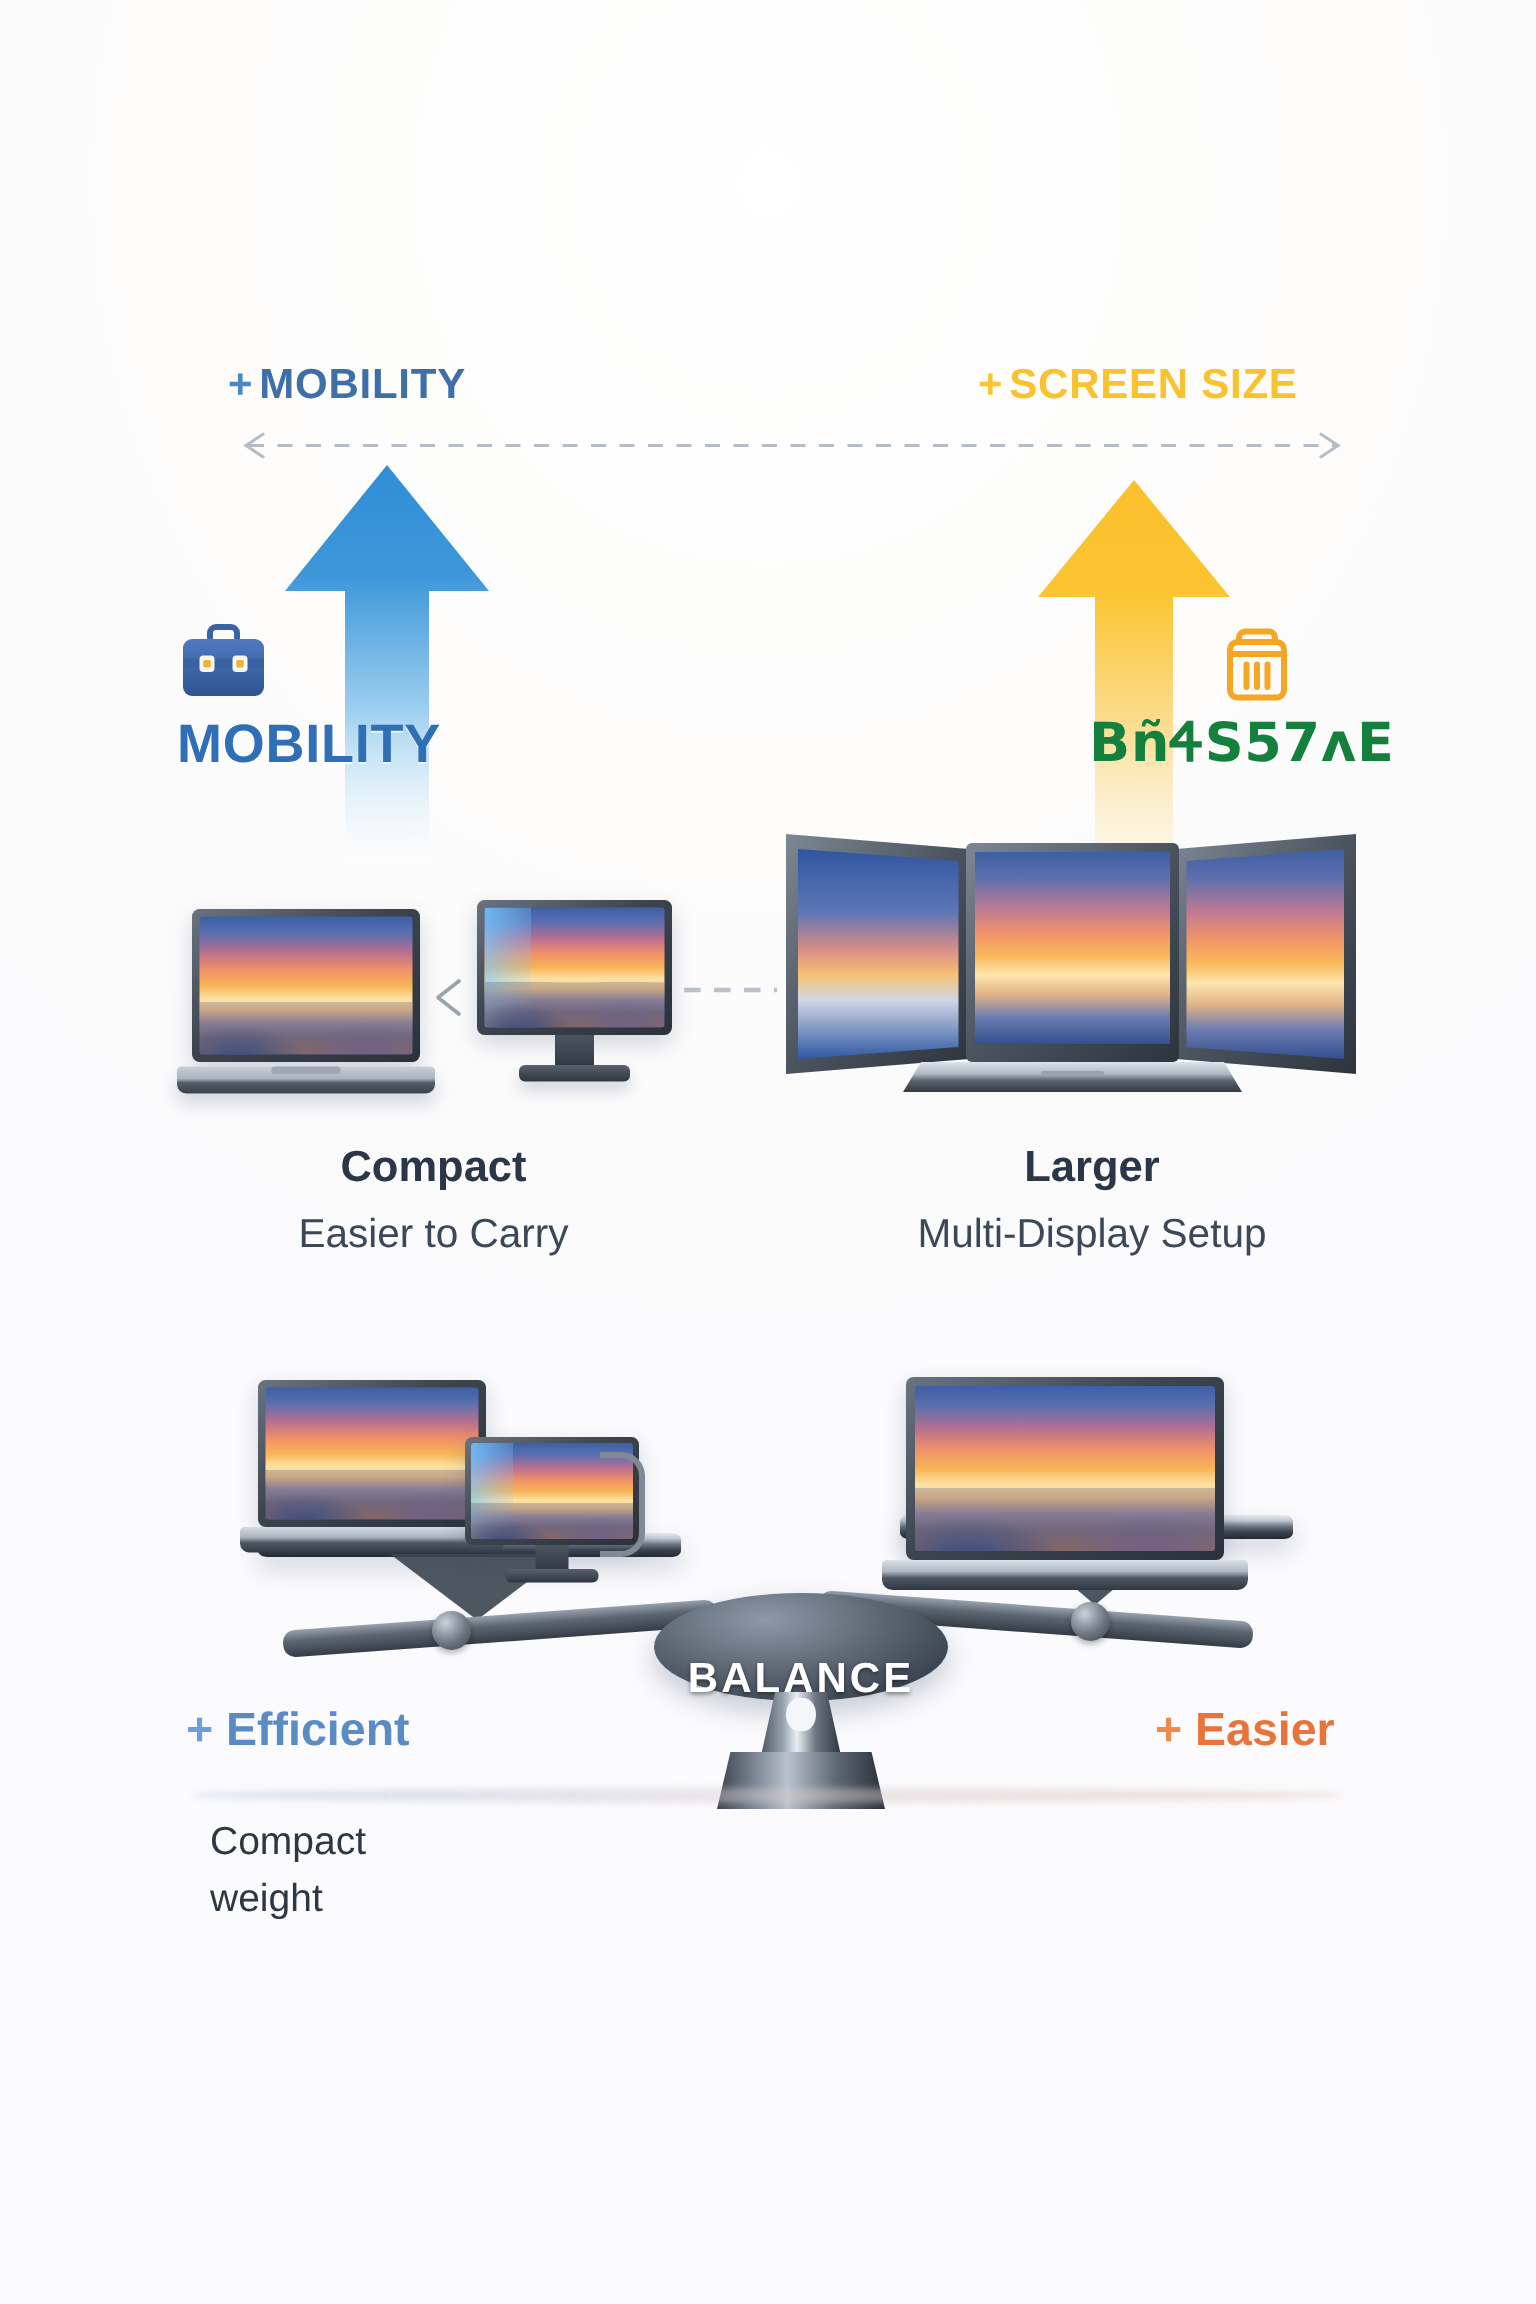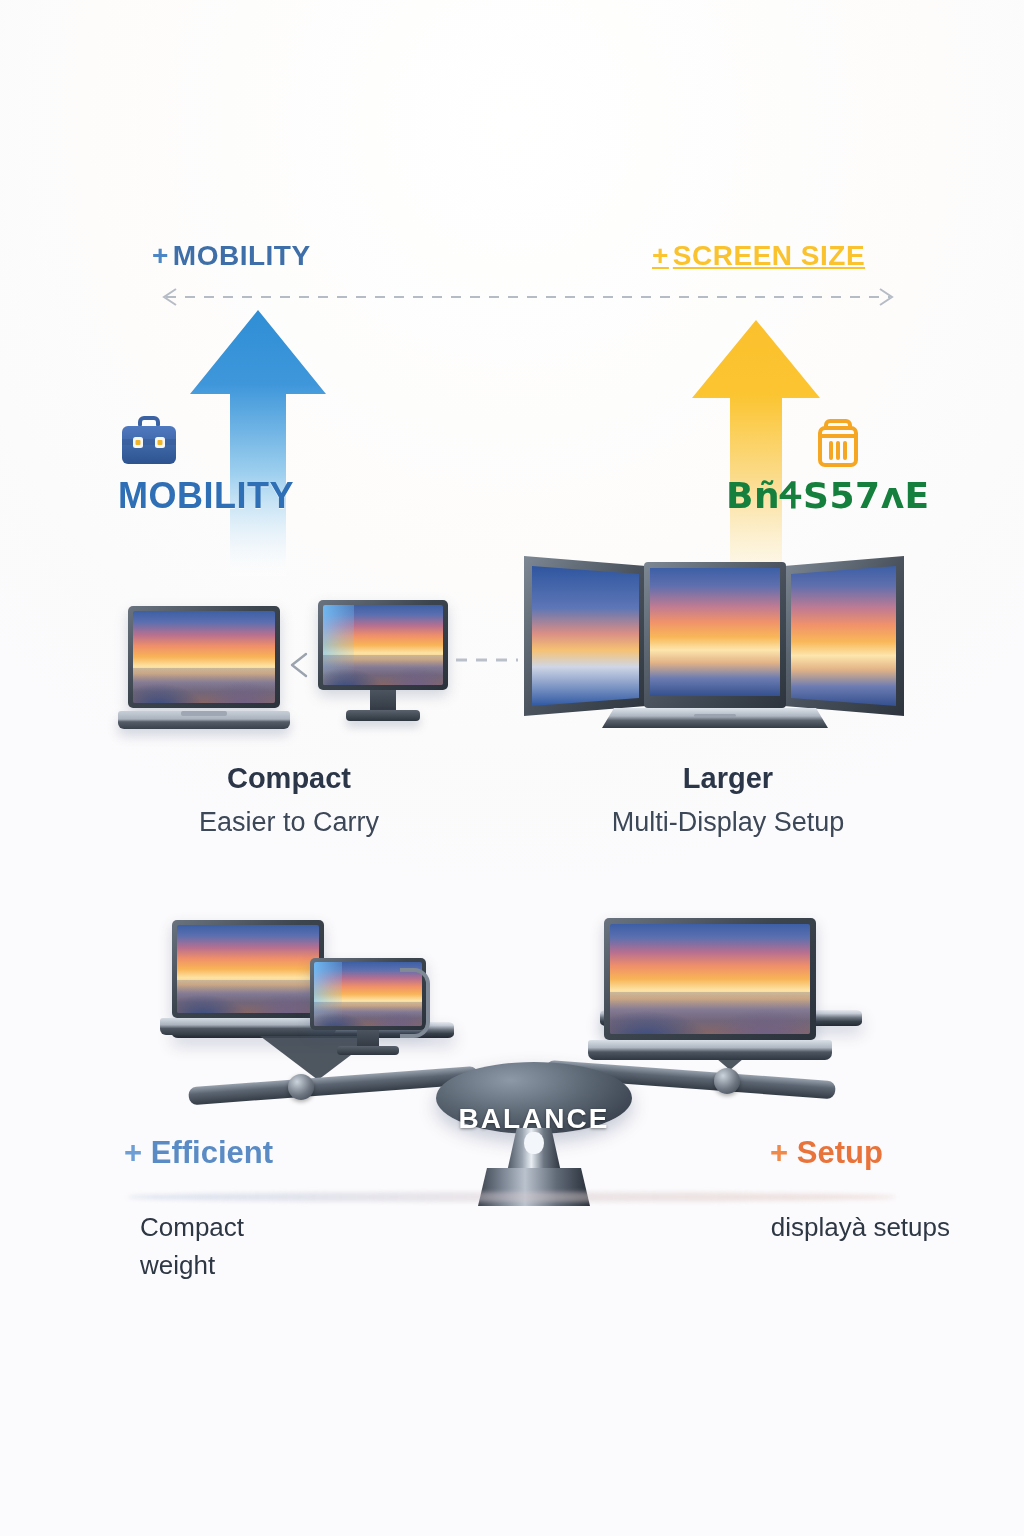--- a/index.html
+++ b/index.html
@@ -16,21 +16,21 @@
   .abs{position:absolute;}
 
   
   .axis-label{
     font-weight:bold;letter-spacing:.5px;white-space:nowrap;
     font-size:28px;
   }
   .axis-label .plus{font-weight:bold;margin-right:4px;}
   #axis-left{left:152px;top:240px;color:#3f6fa8;}
   #axis-left .plus{color:#4d86c4;}
-  #axis-right{left:652px;top:240px;color:#f9c22e;text-decoration:underline;}
+  #axis-right{left:652px;top:240px;color:#f9c22e;}
   #axis-right .plus{color:#fbc531;}
 
   .axis-line{left:150px;top:286px;width:756px;height:22px;}
   #arrow-blue{left:188px;top:308px;width:140px;height:268px;}
   #arrow-gold{left:690px;top:318px;width:132px;height:250px;}
 
   
   #mobility-block{left:118px;top:415px;width:230px;}
   #mobility-icon{display:block;margin-bottom:6px;}
   #mobility-text{
@@ -389,26 +389,25 @@
     </div>
     <div class="base"></div>
   </div>
 
   <div class="abs bottom-plus" id="eff-label">
     <span class="plus">+</span>
     <span>Efficient</span>
   </div>
   <div class="abs bottom-plus" id="ports-label">
     <span class="plus">+</span>
-    <span>Setup</span>
+    <span>Easier</span>
   </div>
 
   <div class="abs floor-shade"></div>
 
   <div class="abs bottom-desc" id="desc-left">
     <div>Compact</div>
     <div>weight</div>
   </div>
   <div class="abs bottom-desc" id="desc-right">
-    <div>displayà setups</div>
   </div>
 
 </div>
 
 </body></html>

